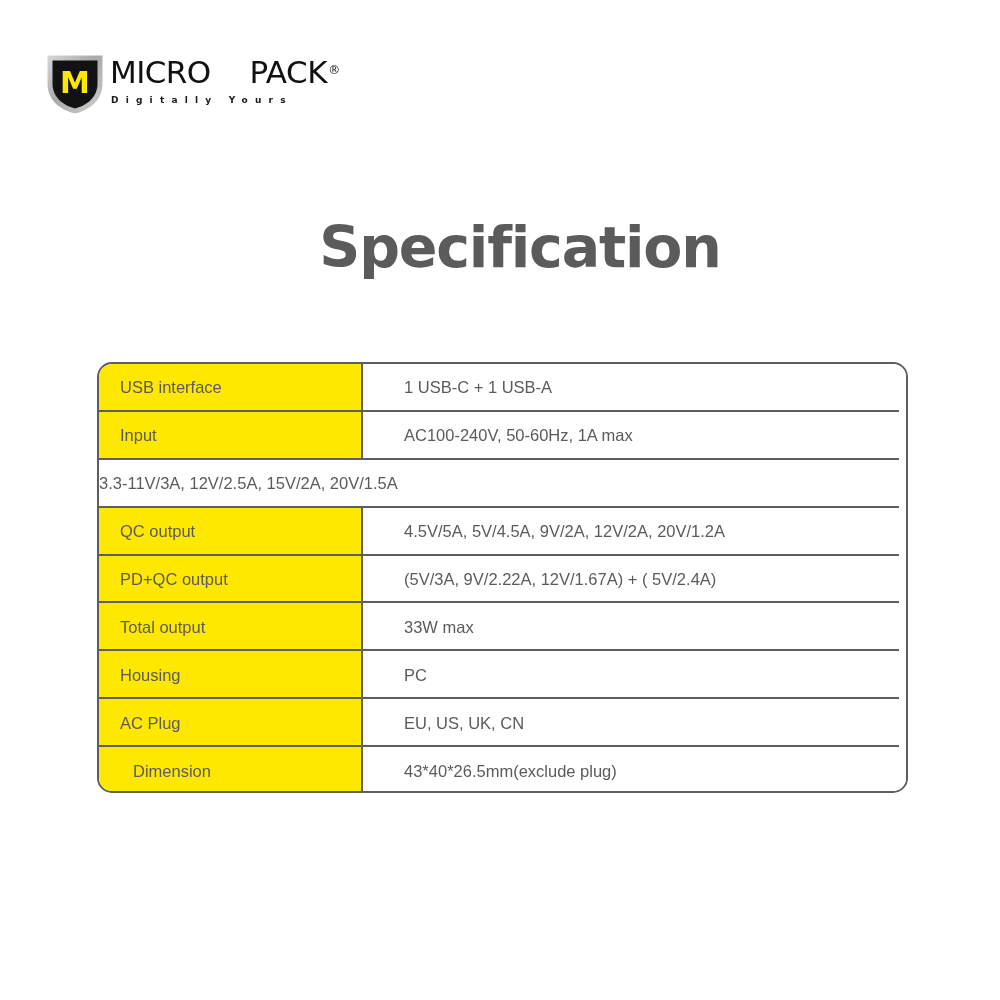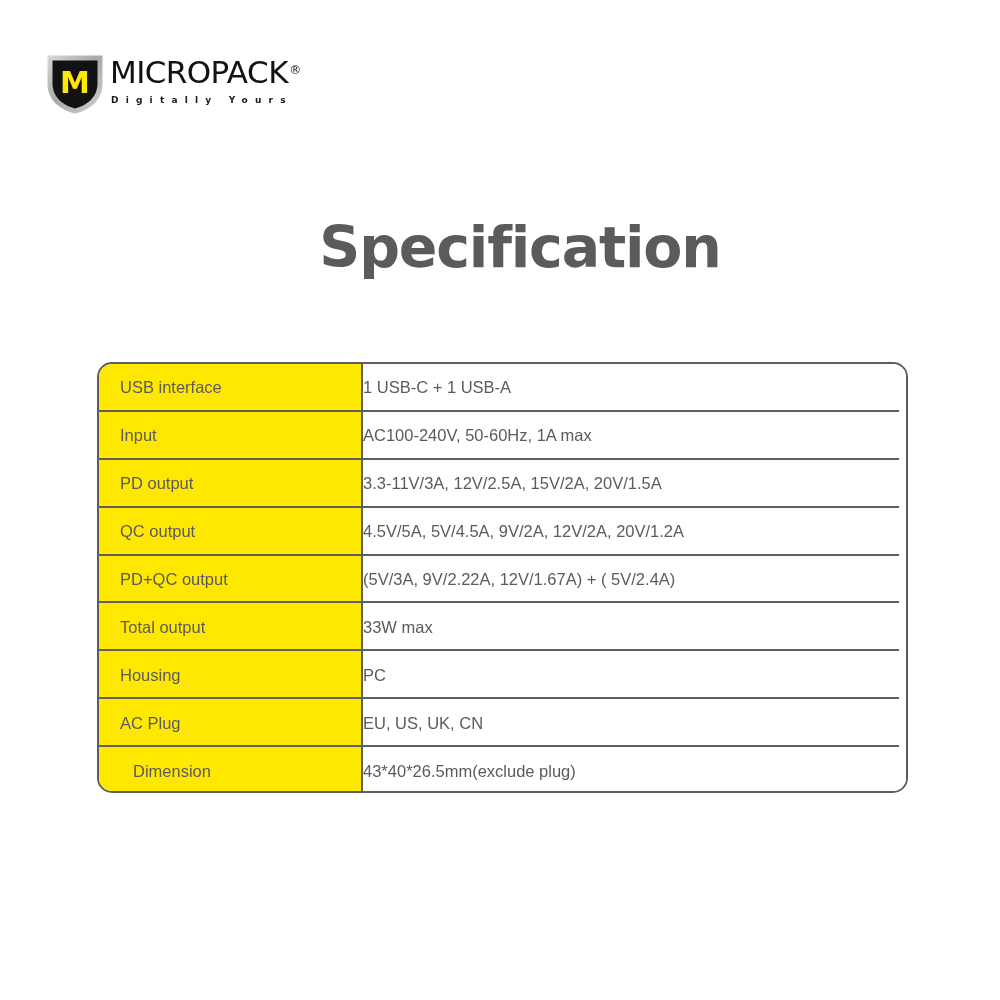--- a/index.html
+++ b/index.html
@@ -47,20 +47,21 @@
     color: #111111;
     vertical-align: baseline;
   }
   .wm-light {
     font-family: "DejaVu Sans", sans-serif;
     font-weight: 400;
     font-size: 31px;
     letter-spacing: -0.4px;
     color: #111111;
     vertical-align: baseline;
+    margin-left: 39px;
   }
   .wm-reg {
     font-family: "DejaVu Sans", sans-serif;
     font-size: 12px;
     color: #111111;
     vertical-align: super;
     position: relative;
     top: -3px;
     left: 1px;
   }
@@ -102,20 +103,21 @@
     box-sizing: border-box;
     border: 2px solid #5e5e5e;
     border-radius: 15px;
     background: #ffffff;
     overflow: hidden;
   }
   .spec-row {
     display: flex;
     height: 47.9px;
     position: relative;
+    gap: 41px;
   }
   .spec-row .cell-label {
     width: 264px;
     flex: 0 0 264px;
     background: #ffe800;
     box-sizing: border-box;
     display: flex;
     align-items: center;
     padding-left: 21px;
     font-size: 16.5px;
@@ -185,21 +187,20 @@
     <div class="cell-label">USB interface</div>
     <div class="cell-value">1 USB-C + 1 USB-A</div>
   </div>
 
   <div class="spec-row">
     <div class="cell-label">Input</div>
     <div class="cell-value">AC100-240V, 50-60Hz, 1A max</div>
   </div>
 
   <div class="spec-row">
-    <div class="cell-label">PD output</div>
     <div class="cell-value">3.3-11V/3A, 12V/2.5A, 15V/2A, 20V/1.5A</div>
   </div>
 
   <div class="spec-row">
     <div class="cell-label">QC output</div>
     <div class="cell-value">4.5V/5A, 5V/4.5A, 9V/2A, 12V/2A, 20V/1.2A</div>
   </div>
 
   <div class="spec-row">
     <div class="cell-label">PD+QC output</div>

